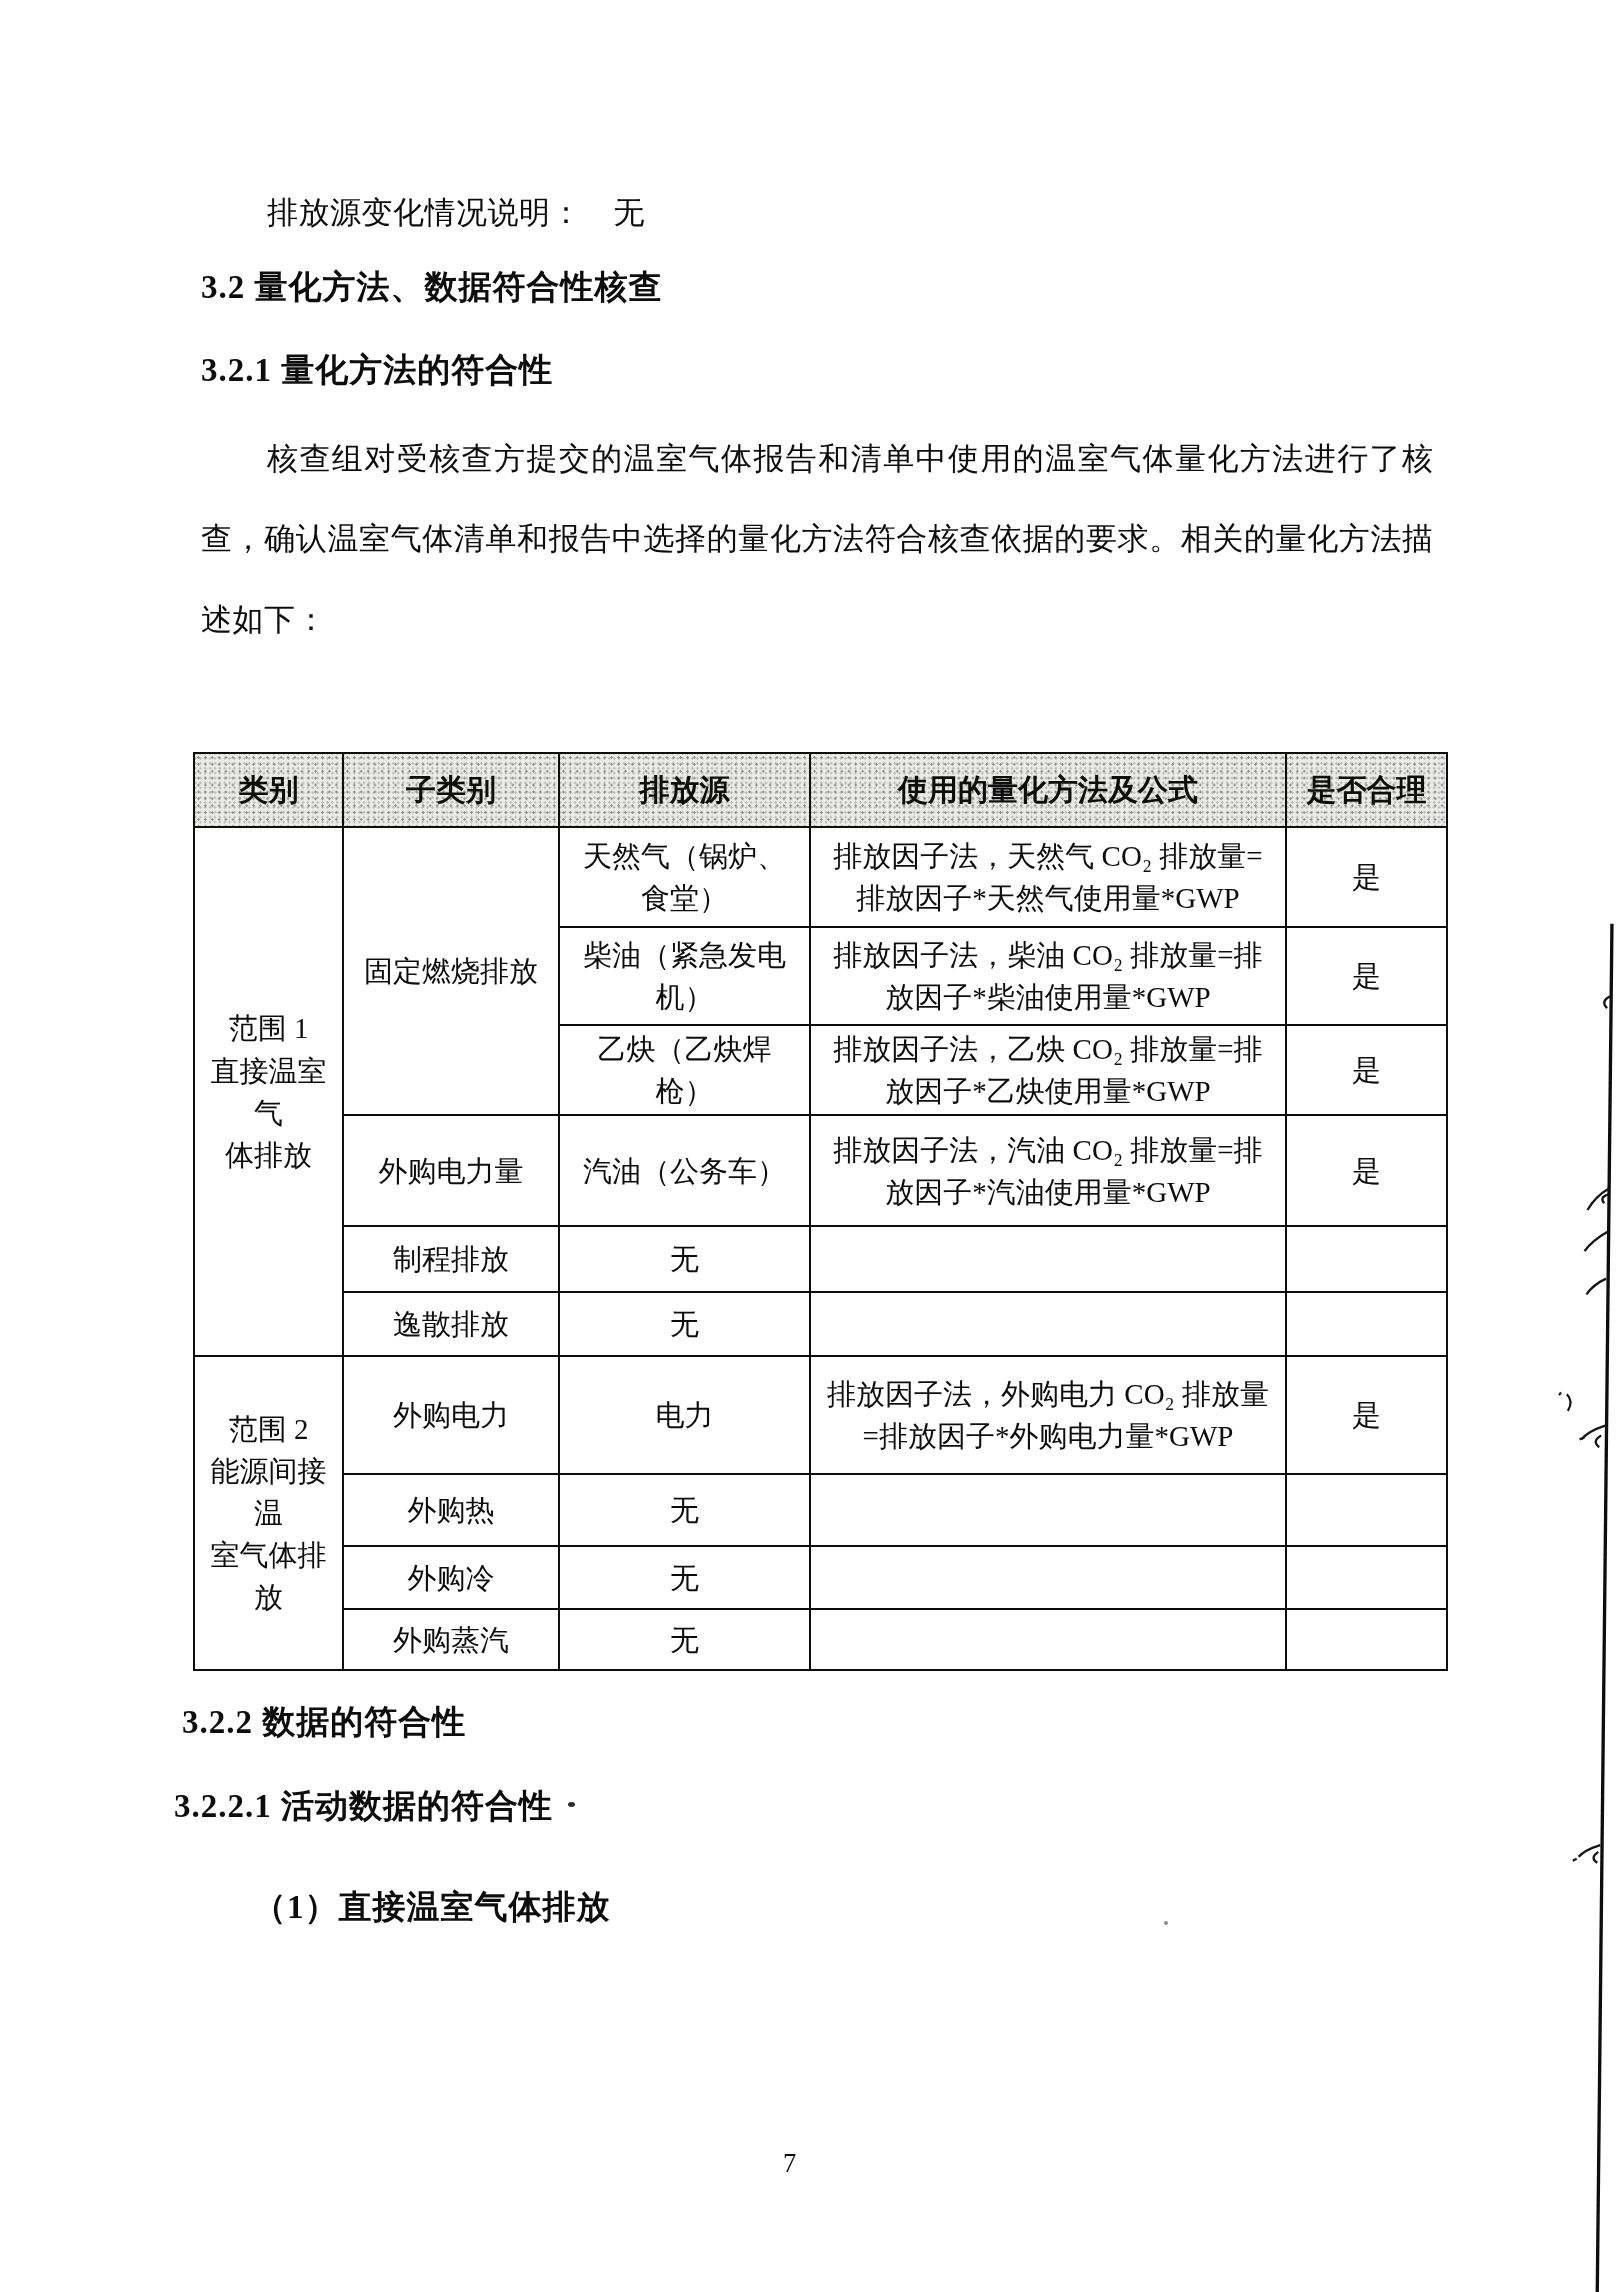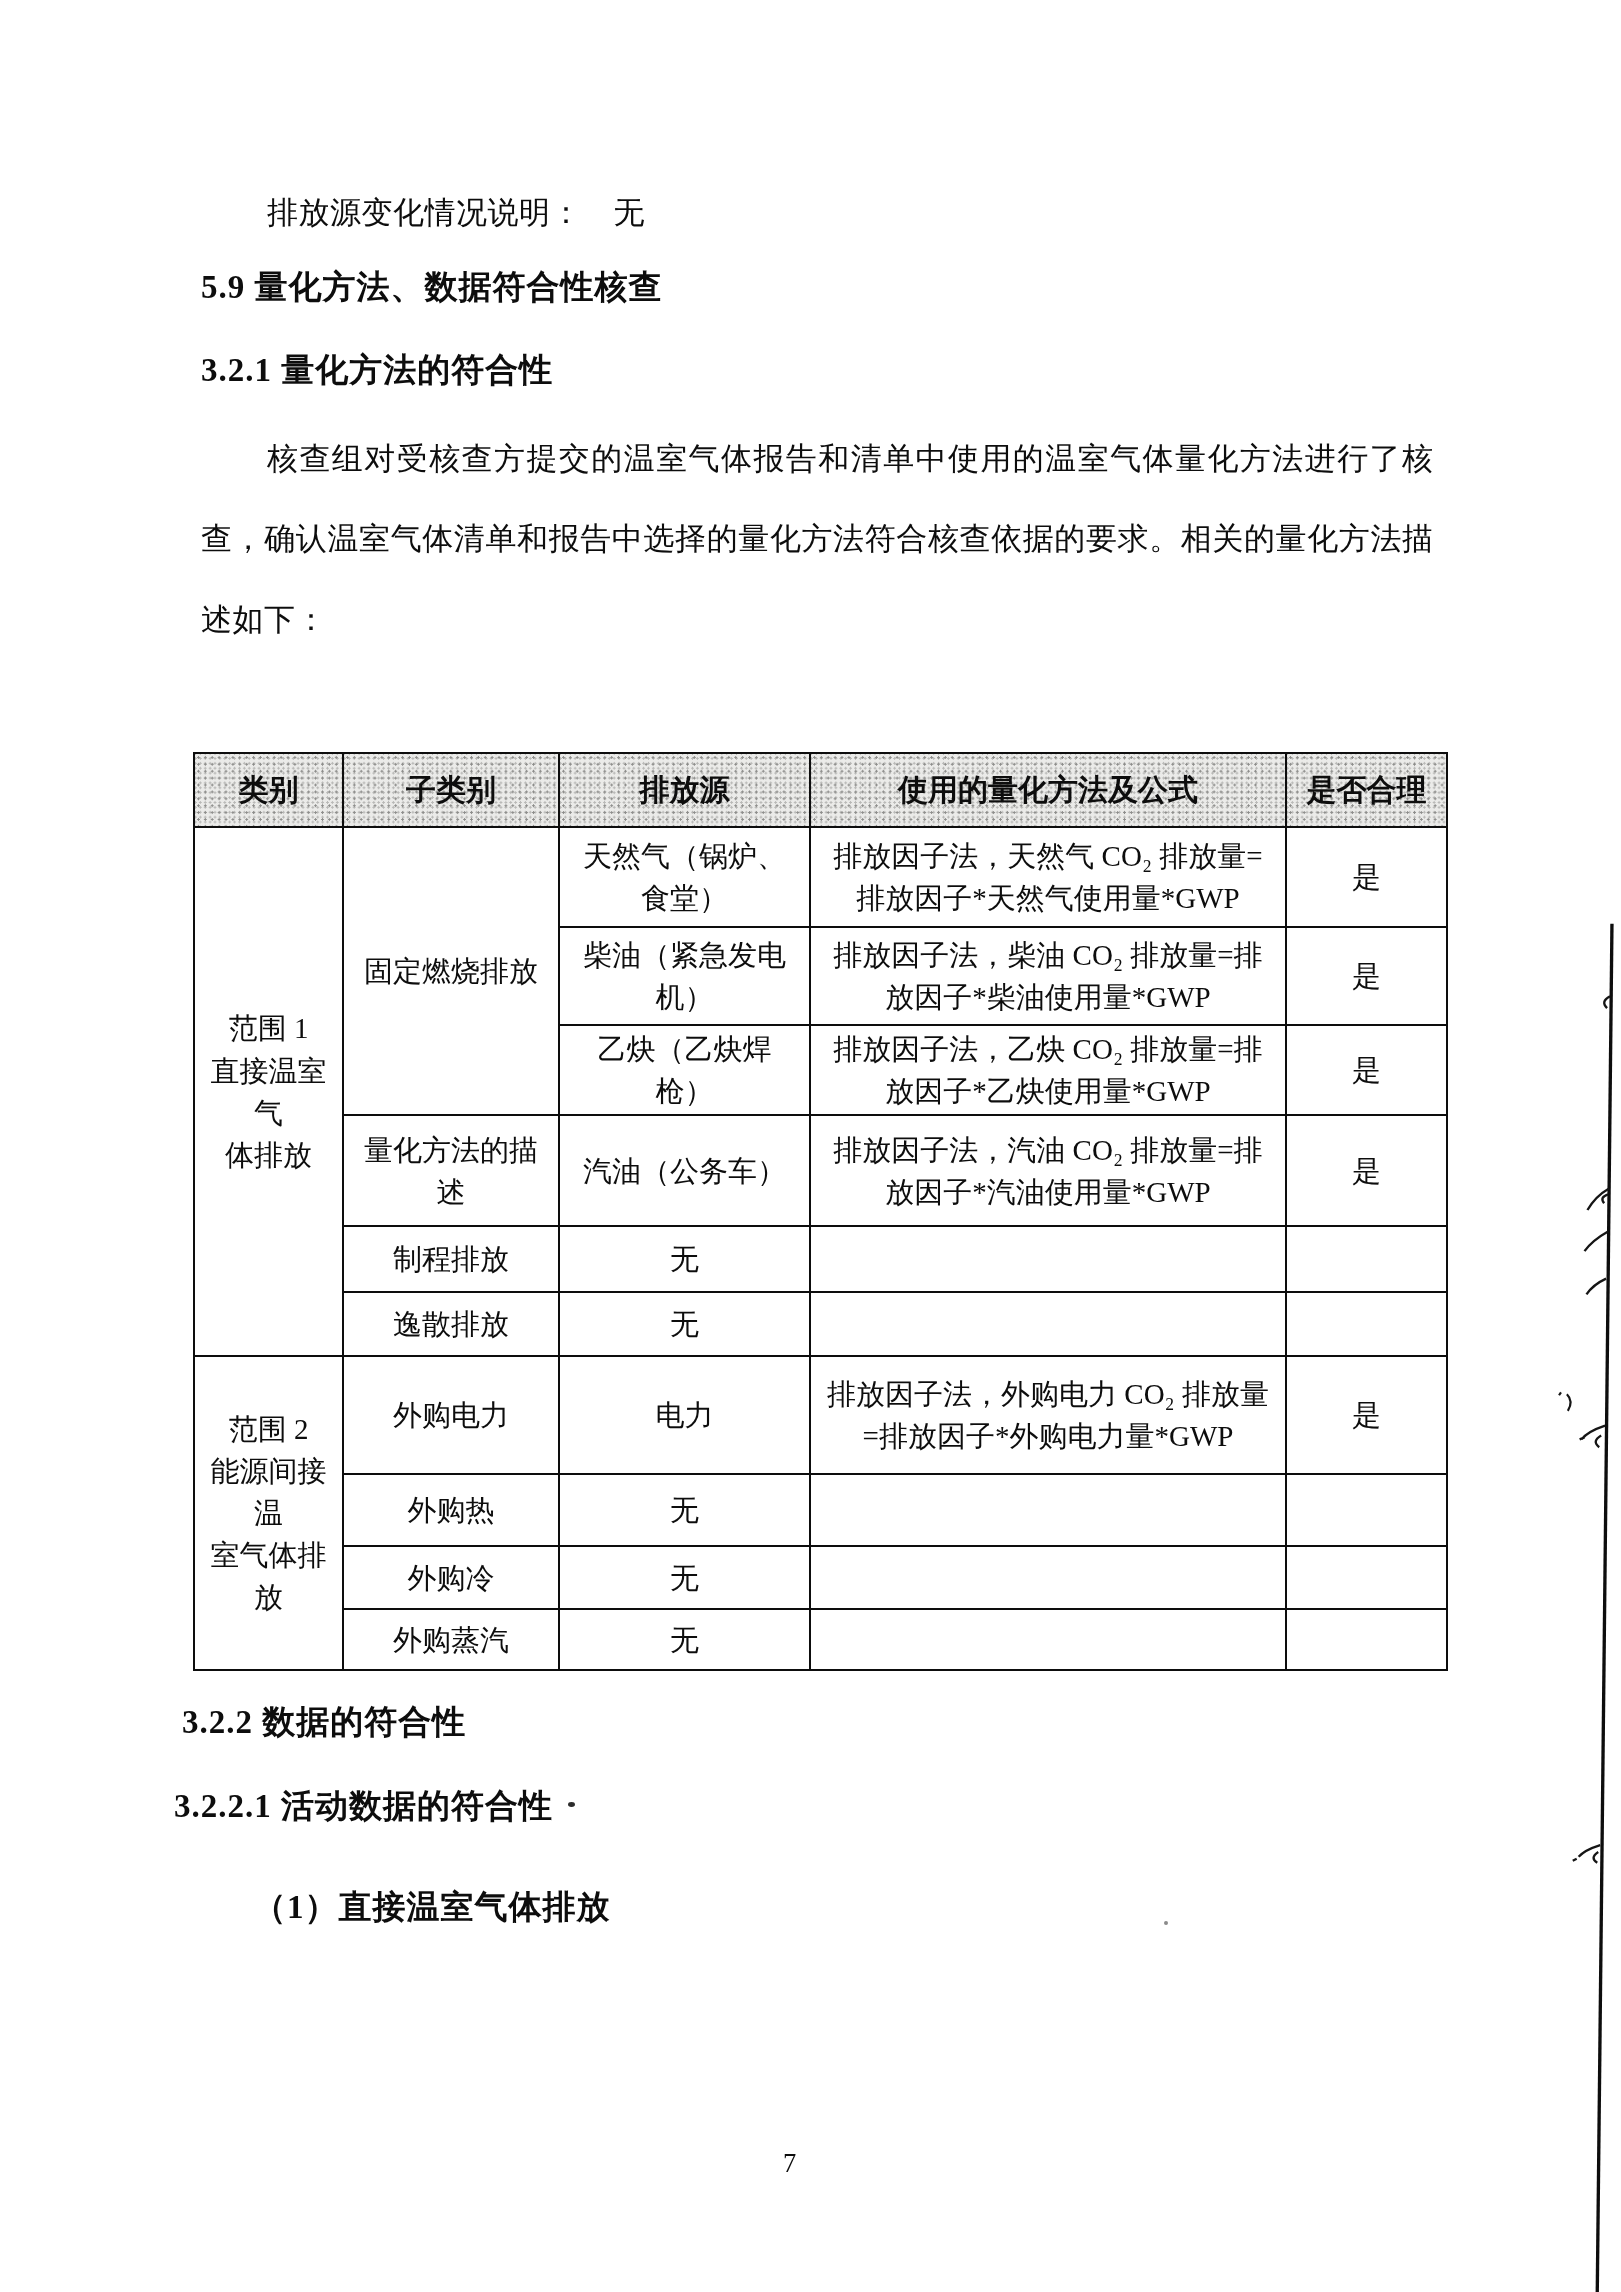--- a/index.html
+++ b/index.html
@@ -45,21 +45,21 @@
   .pageno{font-size:26.5px;text-align:center;}
   .dot{background:#2c2c2c;border-radius:50%;}
 </style>
 </head>
 <body>
 
 <div class="page">
 
   <div class="abs bodyline" style="left:267px;top:181px;margin-top:12px;">排放源变化情况说明：　无</div>
 
-  <div class="abs hd" style="left:201px;top:267px;">5.9  量化方法、数据符合性核查</div>
+  <div class="abs hd" style="left:201px;top:267px;">3.2  量化方法、数据符合性核查</div>
 
   <div class="abs hd" style="left:201px;top:350px;">3.2.1  量化方法的符合性</div>
 
   <div class="abs bodyline just" style="left:267px;top:439px;width:1166px;">核查组对受核查方提交的温室气体报告和清单中使用的温室气体量化方法进行了核</div>
 
   <div class="abs bodyline just" style="left:201px;top:519px;width:1232px;">查，确认温室气体清单和报告中选择的量化方法符合核查依据的要求。相关的量化方法描</div>
 
   <div class="abs bodyline" style="left:201px;top:600px;">述如下：</div>
 
 
@@ -97,21 +97,21 @@
 放因子*柴油使用量*GWP</td>
       <td>是</td>
     </tr>
     <tr style="height:82px">
       <td>乙炔（乙炔焊枪）</td>
       <td>排放因子法，乙炔 CO₂ 排放量=排
 放因子*乙炔使用量*GWP</td>
       <td>是</td>
     </tr>
     <tr style="height:111px">
-      <td>量化方法的描述</td>
+      <td>外购电力量</td>
       <td>汽油（公务车）</td>
       <td>排放因子法，汽油 CO₂ 排放量=排
 放因子*汽油使用量*GWP</td>
       <td>是</td>
     </tr>
     <tr style="height:66px">
       <td>制程排放</td>
       <td>无</td>
       <td></td>
       <td></td>

